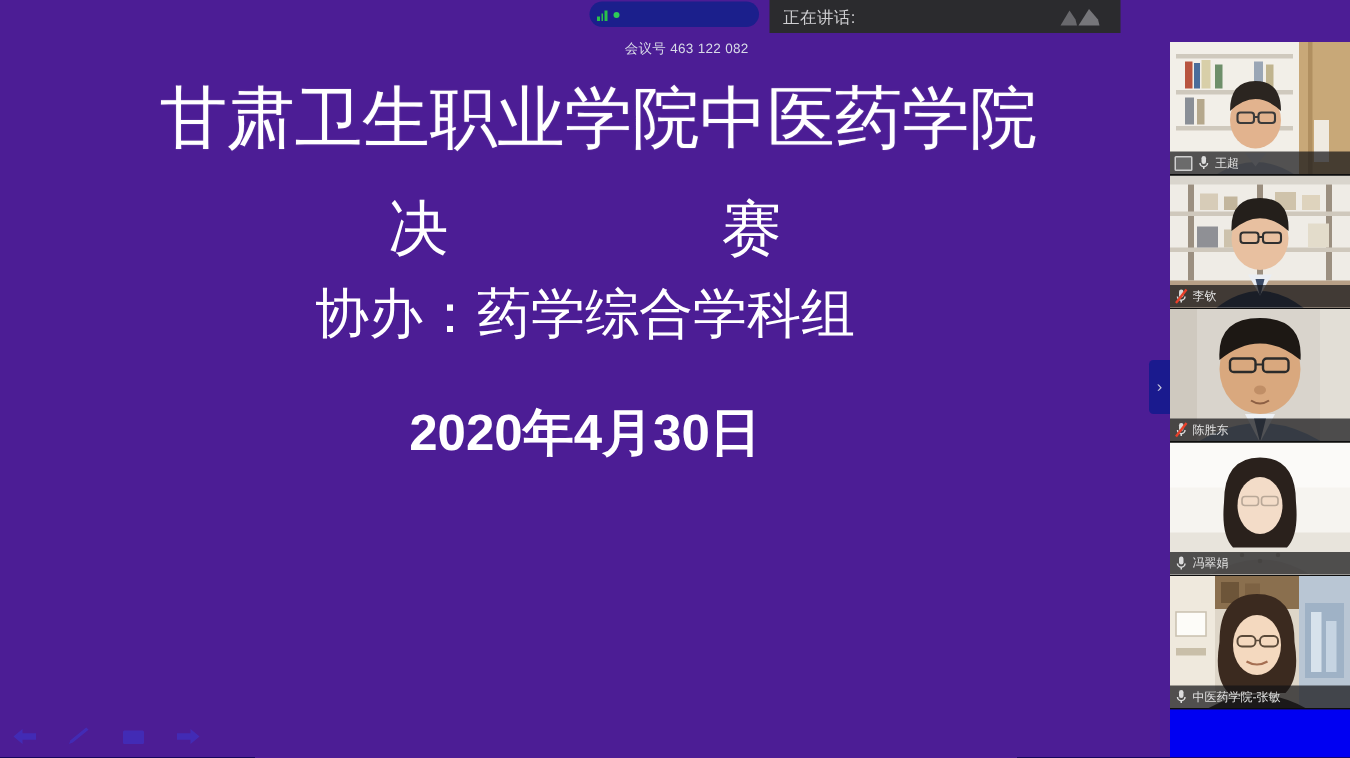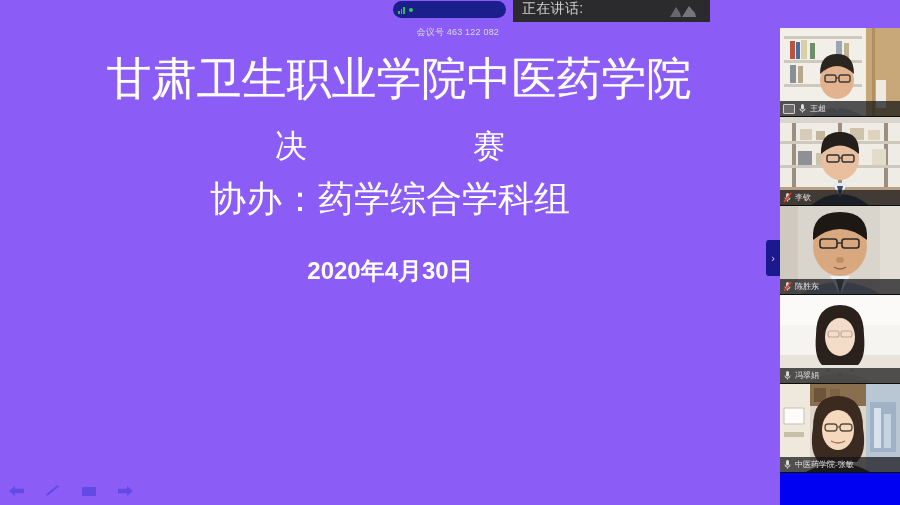--- a/index.html
+++ b/index.html
@@ -17,21 +17,21 @@
     font-family: "Liberation Sans", "DejaVu Sans", sans-serif;
     user-select: none;
   }
 
   
   .slide {
     position: absolute;
     left: 0; top: 0;
     width: 900px;
     height: 505px;
-    background: #8b5cf6;
+    background: #4c1d95;
   }
 
   .slide-body {
     position: absolute;
     left: 0;
     top: 52px;
     width: 780px;
     text-align: center;
     color: #ffffff;
   }
@@ -48,21 +48,21 @@
   }
   .ln-sub {
     font-family: "DejaVu Serif", "Liberation Serif", serif;
     font-size: 38px;
     line-height: 1.2;
     margin: 4px 0 0 0;
     white-space: nowrap;
   }
   .ln-final {
     font-family: "DejaVu Serif", "Liberation Serif", serif;
-    font-size: 32px;
+    font-size: 40px;
     letter-spacing: 34px;
     margin: 20px 0 0 34px;
     white-space: nowrap;
   }
   .ln-org {
     font-family: "DejaVu Serif", "Liberation Serif", serif;
     font-size: 32px;
     line-height: 1.45;
     margin: 26px 0 0 0;
     white-space: nowrap;
@@ -70,21 +70,21 @@
   .ln-org2 {
     font-family: "DejaVu Serif", "Liberation Serif", serif;
     font-size: 36px;
     line-height: 1.45;
     margin: 4px 0 0 0;
     white-space: nowrap;
   }
   .ln-date {
     font-family: "Liberation Sans", "DejaVu Sans", sans-serif;
     font-weight: bold;
-    font-size: 24px;
+    font-size: 34px;
     margin: 30px 0 0 0;
     white-space: nowrap;
   }
 
   
   .meeting-badge {
     position: absolute;
     left: 393px;
     top: 1px;
     height: 17px;
@@ -117,27 +117,27 @@
     border-radius: 50%;
     background: #2ecc57;
   }
   .badge-text { white-space: nowrap; margin-top: 46px; }
 
   
   .speaking-bar {
     position: absolute;
     left: 513px;
     top: 0;
-    width: 197px;
+    width: 234px;
     height: 22px;
     background: #2b2b2e;
     display: flex;
-    align-items: flex-start;
+    align-items: center;
     color: #cfcfd2;
-    font-size: 14px;
+    font-size: 11px;
   }
   .speaking-label {
     margin-left: 9px;
     white-space: nowrap;
     letter-spacing: .3px;
   }
   .wave-icon {
     position: absolute;
     right: 10px;
     top: 4px;

